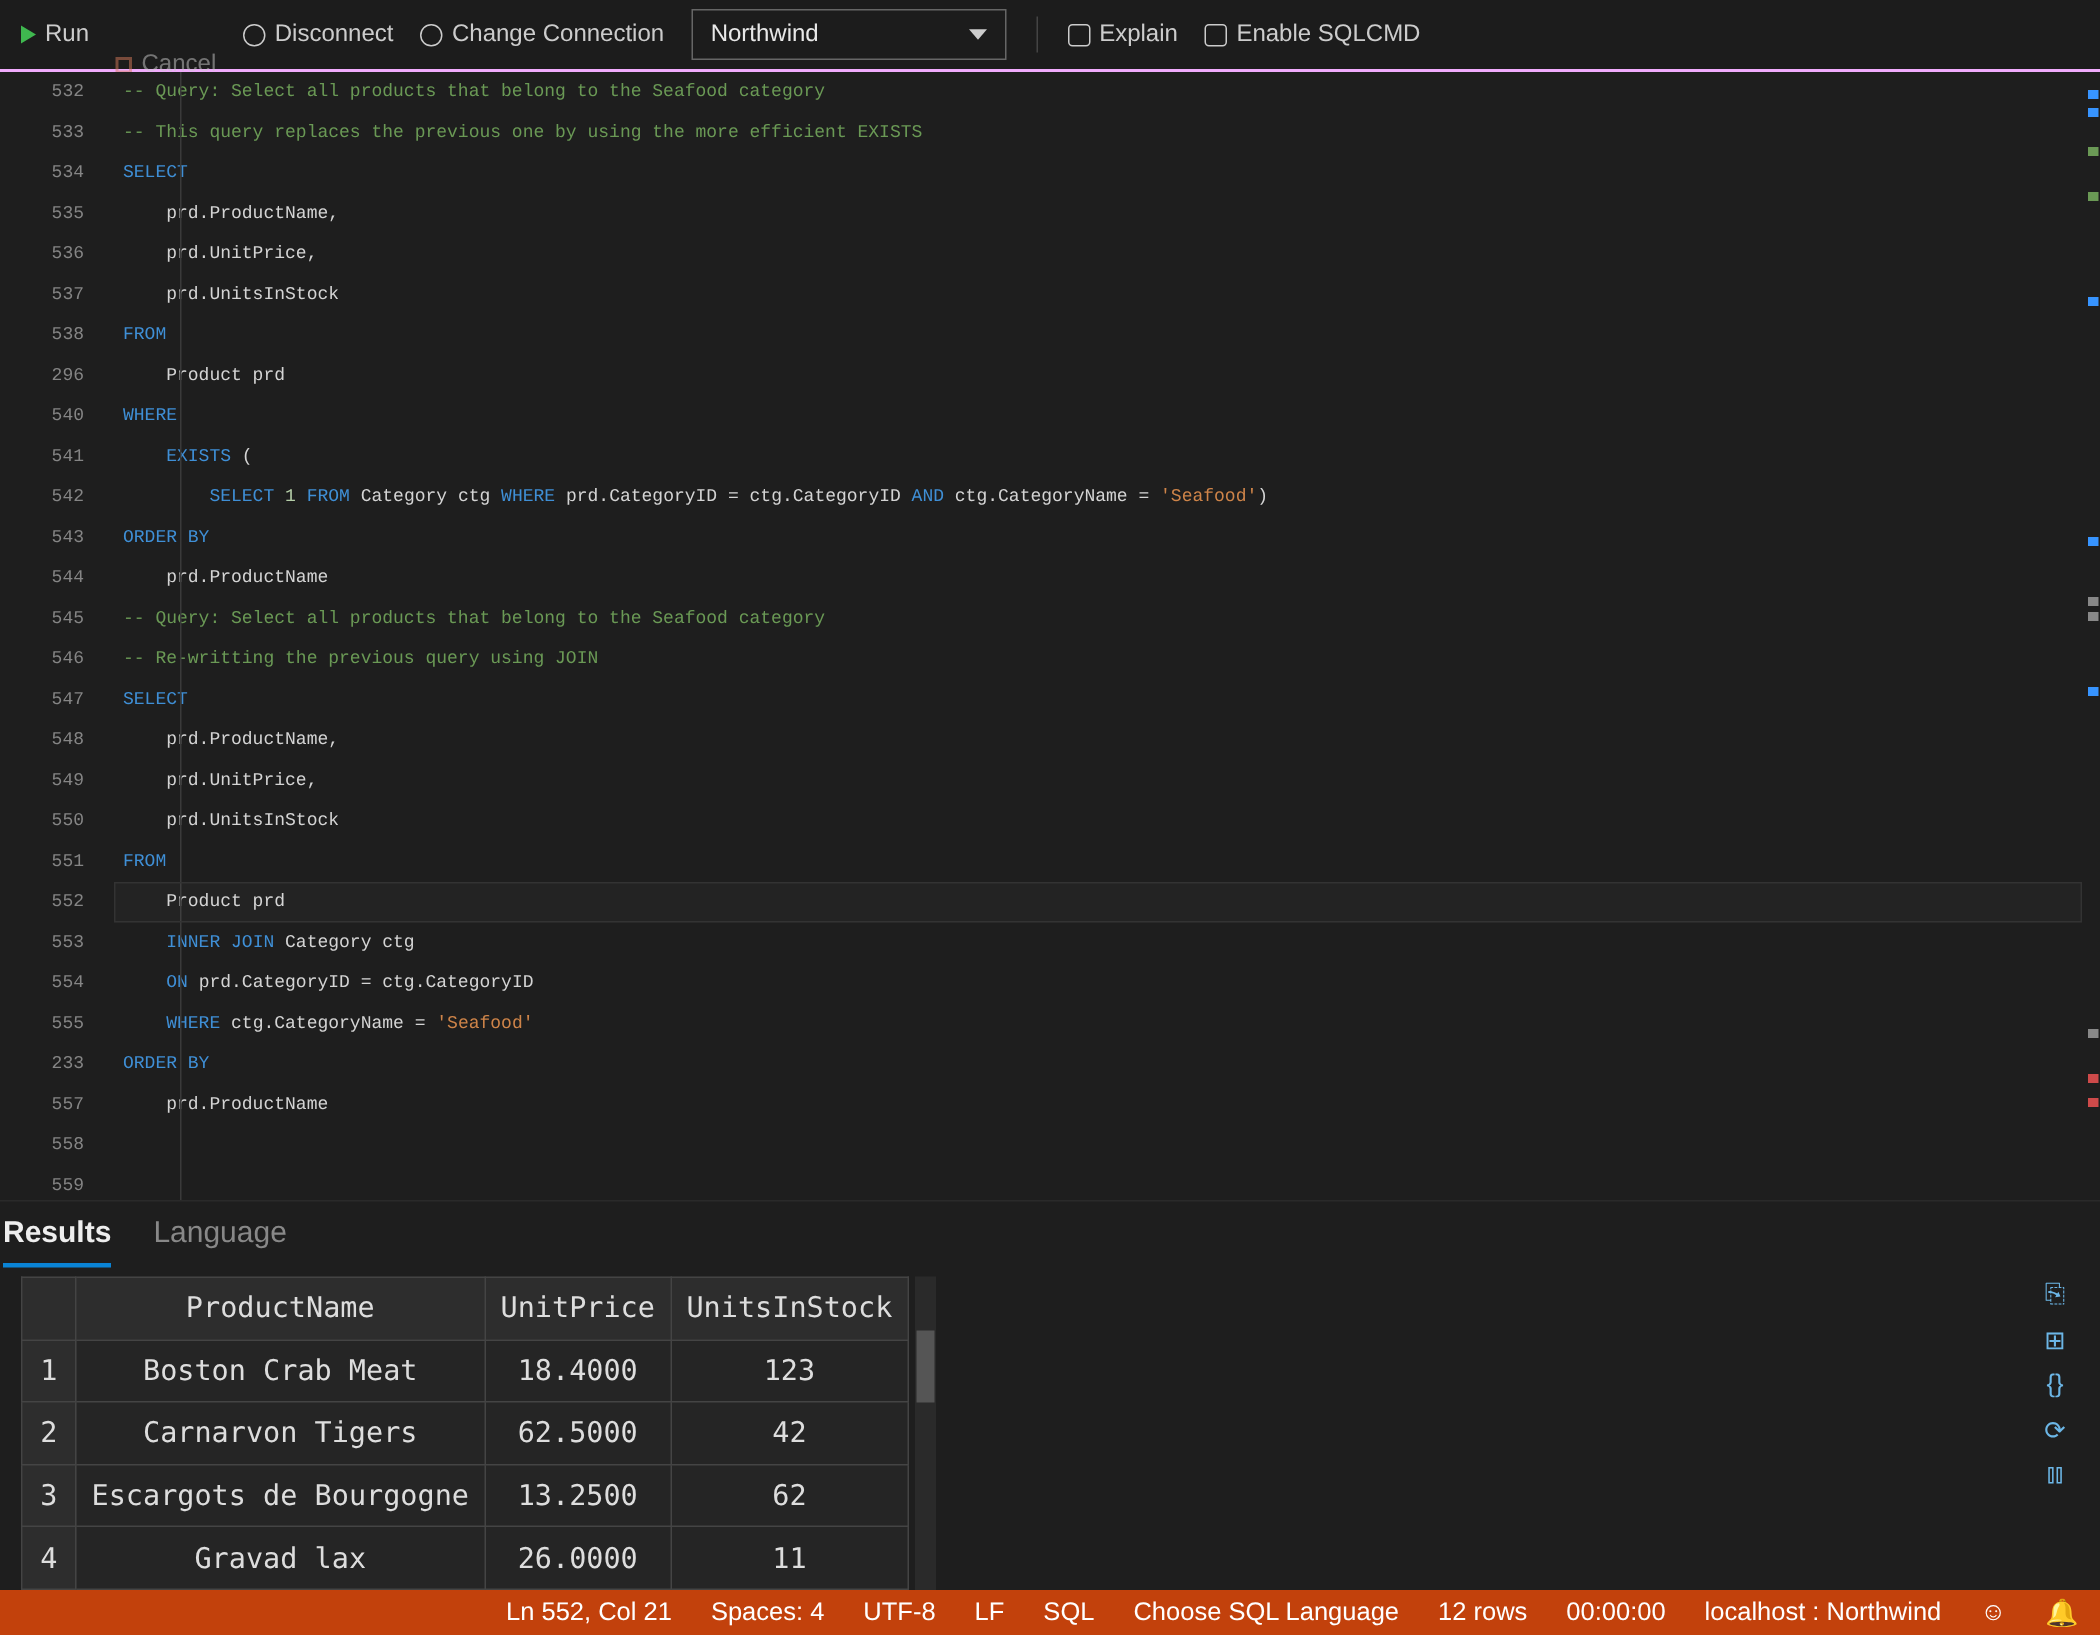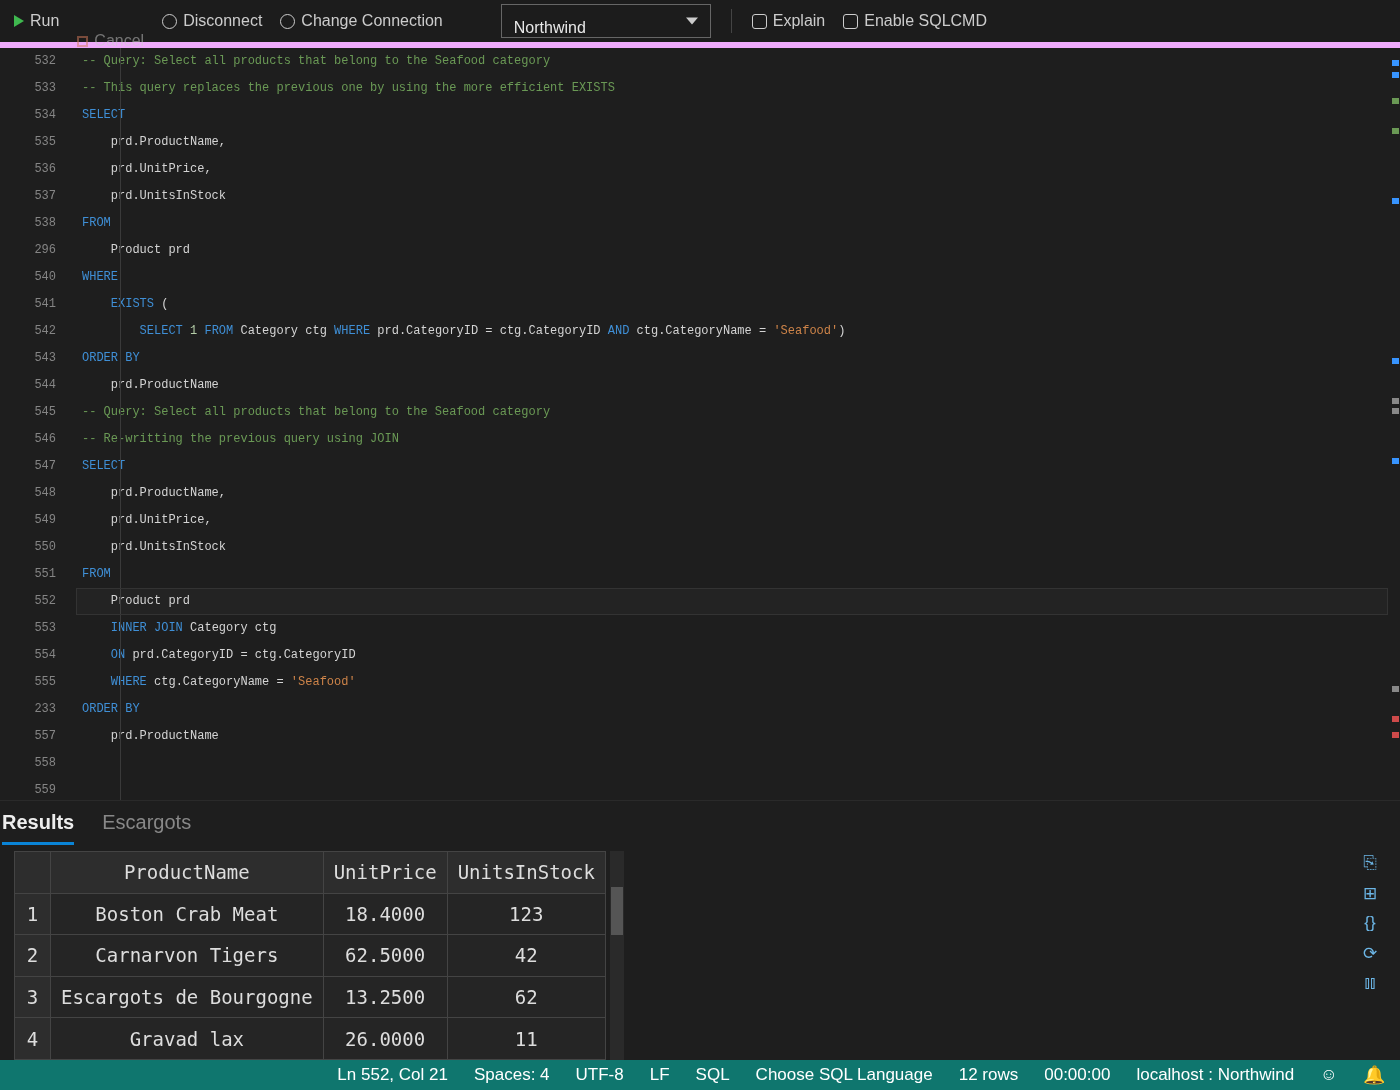--- a/index.html
+++ b/index.html
@@ -11,31 +11,31 @@
   overflow:hidden;
   display:flex; flex-direction:column;
 }
 
 .toolbar {
   height:48px;
   background:#1c1c1c;
   display:flex; align-items:center;
   padding:0 14px; gap:18px;
   font-size:16px;
-  border-bottom:6px solid #f0abfc;
+  border-bottom:2px solid #f0abfc;
 }
 .toolbar .btn { display:flex; align-items:center; gap:6px; cursor:pointer; color:#ccc; }
 .toolbar .disabled { opacity:.5; cursor:default;margin-top:40px; }
 .run-icon { width:0;height:0;border-left:10px solid #3fb84f;border-top:6px solid transparent;border-bottom:6px solid transparent; }
 .cancel-icon { width:11px;height:11px;border:2px solid #d67a5a; }
 .generic-icon { width:15px;height:15px;border:1.5px solid #ccc;border-radius:3px; display:inline-block;}
 .conn-select {
   height:34px; border:1px solid #666; padding:0 40px 0 12px;
-  display:flex; align-items:flex-end; color:#e8e8e8;
-  position:relative; min-width:210px;margin-left:40px;
+  display:flex; align-items:center; color:#e8e8e8;
+  position:relative; min-width:210px;
 }
 .conn-select::after {
   content:""; position:absolute; right:12px; top:50%;
   width:0;height:0;border-left:6px solid transparent;border-right:6px solid transparent;border-top:7px solid #ccc;
   transform:translateY(-50%);
 }
 .sep { width:1px; height:24px; background:#444; margin:0 2px; }
 
 .editor {
   flex:1; background:#1e1e1e;
@@ -75,21 +75,21 @@
 }
 .grid th, .grid td { border:1px solid #444; padding:6px 10px; text-align:center; height:36px;}
 .grid th { background:#2d2d2d; font-weight:400; color:#ddd;}
 .rownum { background:#2d2d2d; text-align:center; min-width:36px;}
 .grid-actions { margin-left:auto; display:flex; flex-direction:column; gap:10px; padding-right:6px; padding-top:2px;}
 .grid-actions span { width:20px;height:20px; color:#6cb6e6; font-size:17px; text-align:center; cursor:pointer;}
 .vscroll { width:14px; background:#2a2a2a; position:relative; margin-left:4px;}
 .vscroll .thumb { position:absolute; left:1px; right:1px; top:36px; height:48px; background:#555;}
 
 .status {
-  height:30px; background:#0f766e;
+  height:30px; background:#c2410c;
   display:flex; align-items:center;
   padding:0 14px; gap:26px;
   font-size:17px; color:#fff;
 }
 .status .spacer { flex:1; }
 .status .item { cursor:pointer;}
 .bell-icon { font-size:18px;}
 </style>
 </head>
 <body>
@@ -169,21 +169,21 @@
       <span style="top: 410px; background: rgb(55, 148, 255);"></span>
       <span style="top: 638px; background: rgb(136, 136, 136);"></span>
       <span style="top: 668px; background: rgb(206, 74, 74);"></span>
       <span style="top: 684px; background: rgb(206, 74, 74);"></span>
     </div>
 </div>
 
 <div class="panel">
   <div class="tabs">
     <div class="tab active">Results</div>
-    <div class="tab">Escargots</div>
+    <div class="tab">Language</div>
   </div>
   <div class="grid-wrap">
     <table class="grid" id="grid">
         <tbody>
           <tr>
             <th class="rownum"></th>
             <th>ProductName</th>
             <th>UnitPrice</th>
             <th>UnitsInStock</th>
           </tr>

